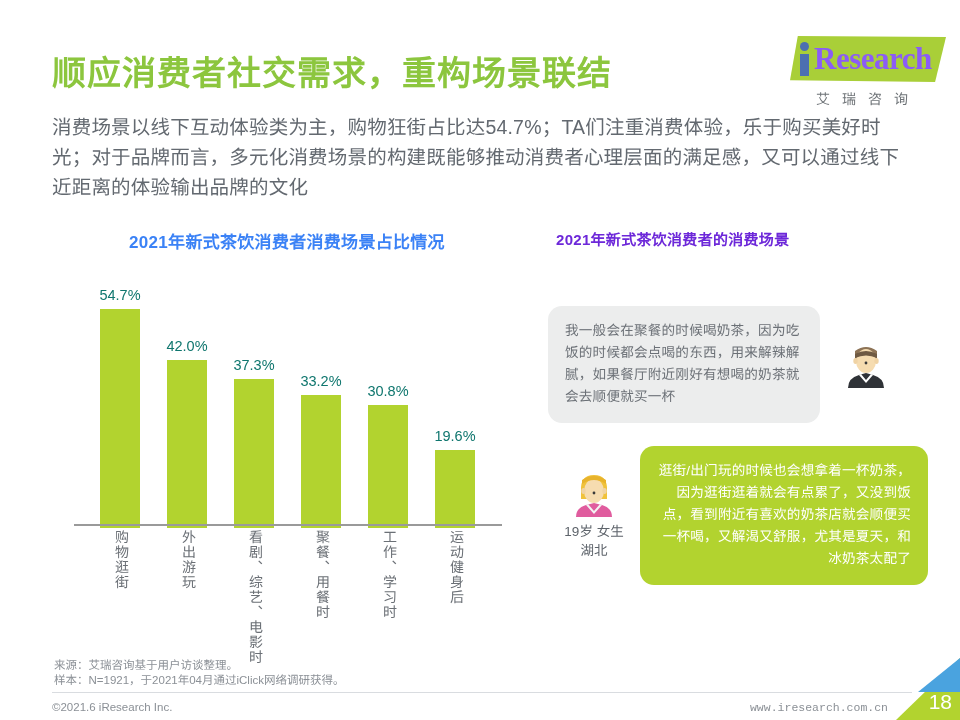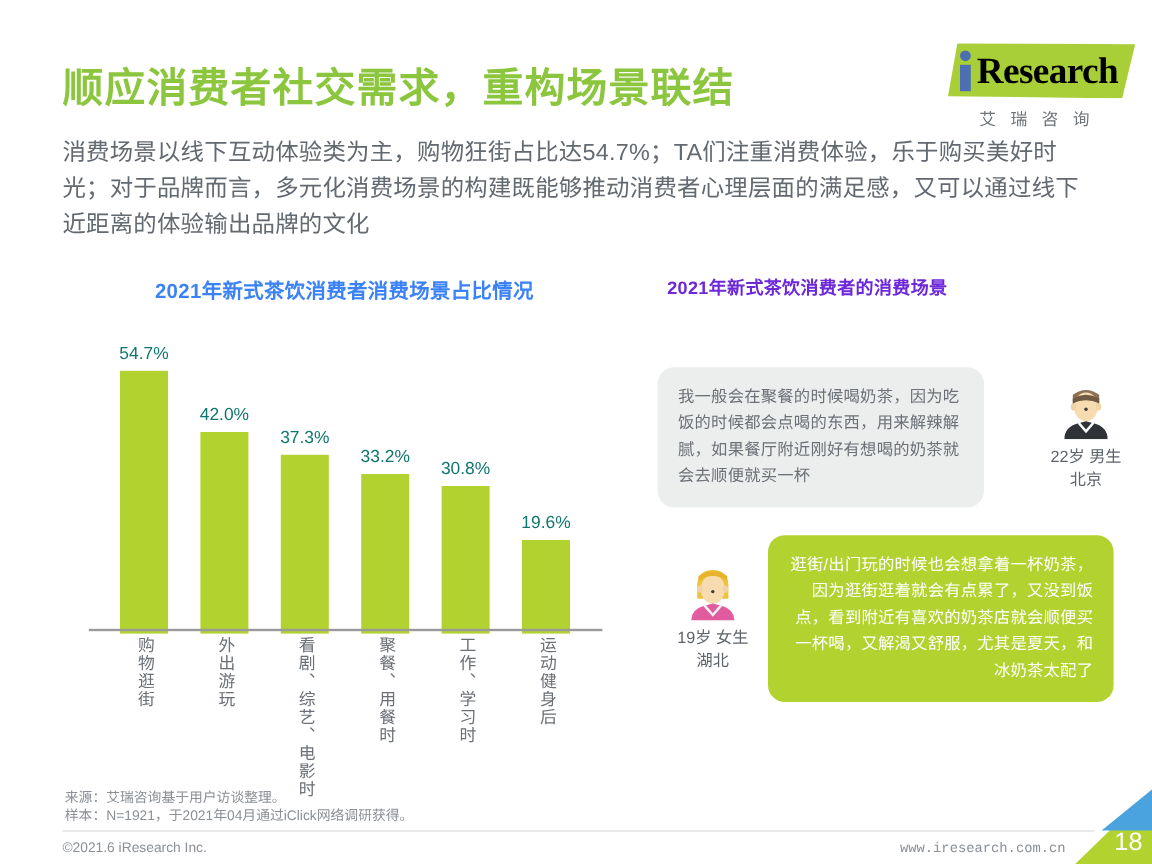--- a/index.html
+++ b/index.html
@@ -52,21 +52,21 @@
     height: 22px;
     background: #4c6fb1;
     z-index: 3;
   }
   #logo-word {
     position: absolute;
     left: 36px;
     top: 5px;
     font-size: 31px;
     font-weight: bold;
-    color: #000000;
+    color: #8b5cf6;
     letter-spacing: -0.5px;
     z-index: 3;
     font-family: "Liberation Serif", "DejaVu Serif", serif;
   }
   #logo-cn {
     position: absolute;
     left: 14px;
     top: 52px;
     width: 152px;
     font-size: 14px;
@@ -201,21 +201,21 @@
     font-weight: bold;
     color: #6d28d9;
     letter-spacing: 0.3px;
     white-space: nowrap;
   }
   .quote-row {
     position: absolute;
     display: flex;
     align-items: center;
   }
-  #quote-row-1 { left: 0px; top: 78px; gap: 39px; }
+  #quote-row-1 { left: 0px; top: 78px; }
   #quote-row-2 { left: 0px; top: 218px; }
 
   .bubble {
     border-radius: 14px;
     padding: 14px 17px 15px 17px;
     font-size: 13.6px;
     line-height: 22px;
     letter-spacing: 0.2px;
     box-sizing: border-box;
   }
@@ -343,24 +343,20 @@
       <svg class="avatar-svg" width="46" height="46" viewBox="0 0 46 46">
         <path d="M12 9 Q23 1 34 9 L34 17 Q23 13 12 17 Z" fill="#8d7356"></path>
         <ellipse cx="23" cy="19" rx="10" ry="12" fill="#f6dcb0"></ellipse>
         <path d="M12 12 Q23 6 34 12 L34 16 Q23 11 12 16 Z" fill="#6f5a43"></path>
         <ellipse cx="12.5" cy="19" rx="2.2" ry="3" fill="#f0d3a4"></ellipse>
         <ellipse cx="33.5" cy="19" rx="2.2" ry="3" fill="#f0d3a4"></ellipse>
         <circle cx="23" cy="21" r="1.4" fill="#3a3a3a"></circle>
         <path d="M23 31 L16 33 Q5 36 5 46 L41 46 Q41 36 30 33 Z" fill="#2f3237"></path>
         <path d="M18 32 L23 38 L28 32 L30 33 L23 41 L16 33 Z" fill="#ffffff"></path>
       </svg>
-      <div class="person-meta">
-        <div>22岁 男生</div>
-        <div>北京</div>
-      </div>
     </div>
   </div>
 
   <div class="quote-row" id="quote-row-2">
     <div class="person">
       <svg class="avatar-svg" width="46" height="46" viewBox="0 0 46 46">
         <path d="M10 20 Q9 4 23 4 Q37 4 36 20 L36 28 L10 28 Z" fill="#f0c23c"></path>
         <ellipse cx="23" cy="20" rx="10" ry="12" fill="#f6dcb0"></ellipse>
         <path d="M11 13 Q23 5 35 13 L35 9 Q23 1 11 9 Z" fill="#e8b32c"></path>
         <ellipse cx="12.5" cy="20" rx="2.2" ry="3" fill="#f0d3a4"></ellipse>

